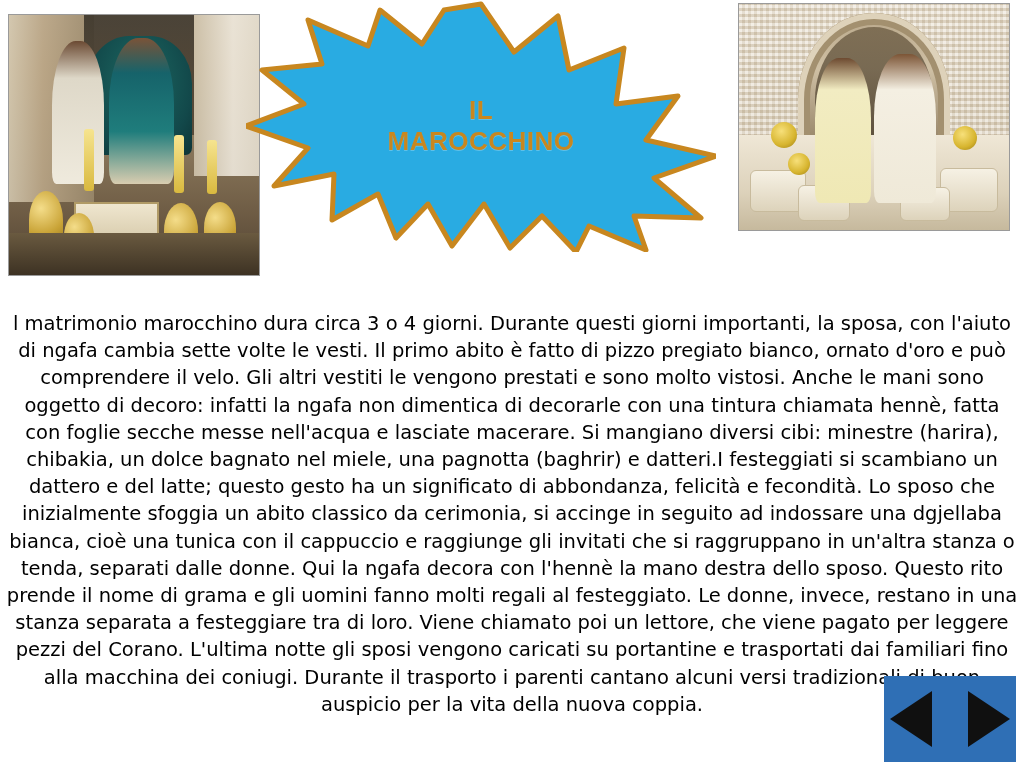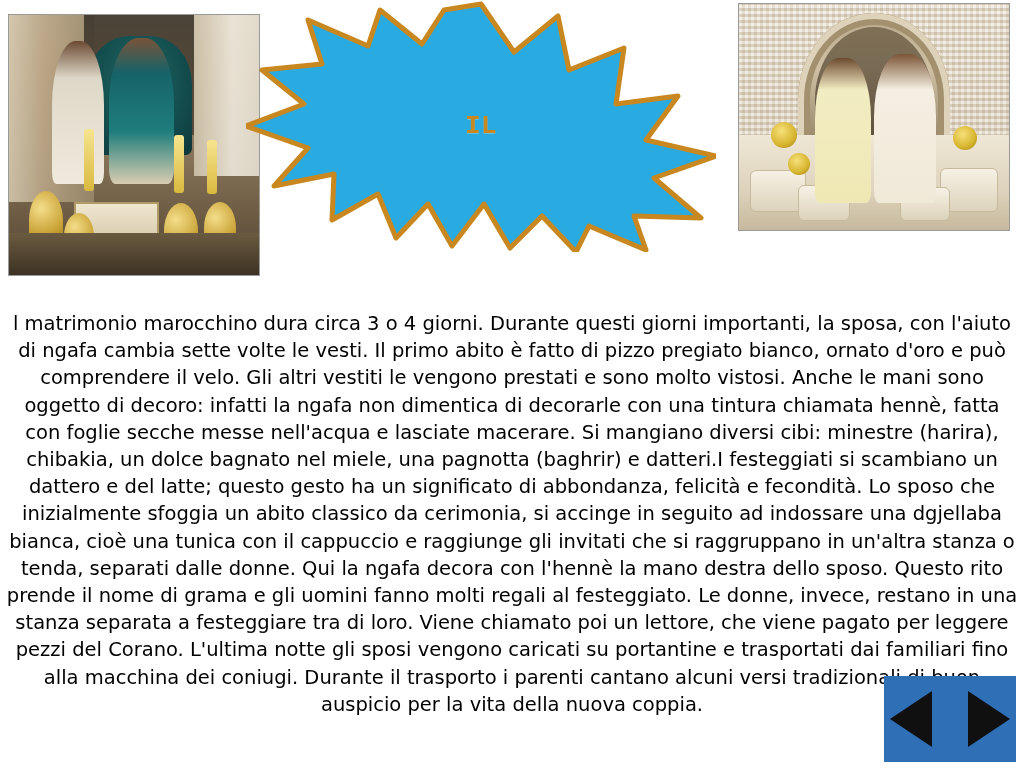--- a/index.html
+++ b/index.html
@@ -157,21 +157,20 @@
     pointer-events: none;
   }
   .star-text span {
     display: block;
     color: #c8871f;
     font-weight: bold;
     font-size: 26px;
     line-height: 31px;
     letter-spacing: .5px;
     text-shadow: 0 1px 0 rgba(255,255,255,.25);
-    font-family: Liberation Mono, monospace;
   }
 
   
   .body-text {
     position: absolute;
     left: 0px;
     top: 310px;
     width: 1024px;
     padding: 0 6px;
     text-align: center;
@@ -226,20 +225,21 @@
     <div class="pl-brass" style="left:78%; bottom:8%; width:32px; height:52px;"></div>
     <div class="pl-floor"></div>
   </div>
 
   <div class="starburst">
     <svg viewBox="0 0 470 252" preserveAspectRatio="none" aria-hidden="true">
       <polygon points="235,4 268,52 312,16 323,70 378,48 370,104 432,96 400,140 470,156 408,178 455,218 388,216 400,250 343,226 330,252 296,216 264,248 238,204 206,246 182,204 150,238 132,194 86,220 88,174 28,186 62,148 0,126 58,104 16,70 76,64 62,20 122,46 134,10 176,44 198,10" fill="#29ABE2" stroke="#c8871f" stroke-width="5" stroke-linejoin="round"></polygon>
     </svg>
     <div class="star-text">
       <span>IL</span>
+      <span>MAROCCHINO</span>
     </div>
   </div>
 
   <div class="photo-right">
     <div class="pr-wall"></div>
     <div class="pr-arch"></div>
     <div class="pr-arch-inner"></div>
     <div class="pr-sofa"></div>
     <div class="pr-pillow" style="left:4%; bottom:8%; width:56px; height:42px;"></div>
     <div class="pr-pillow" style="left:22%; bottom:4%; width:52px; height:36px;"></div>

